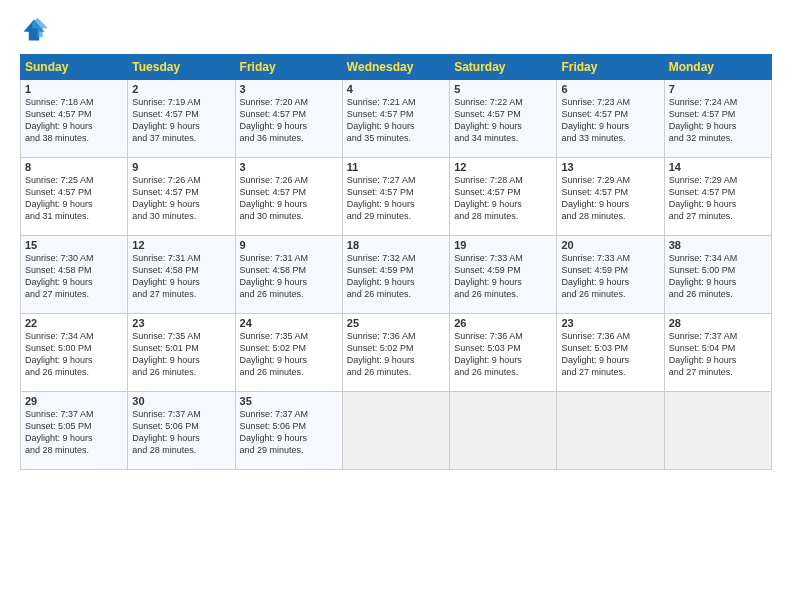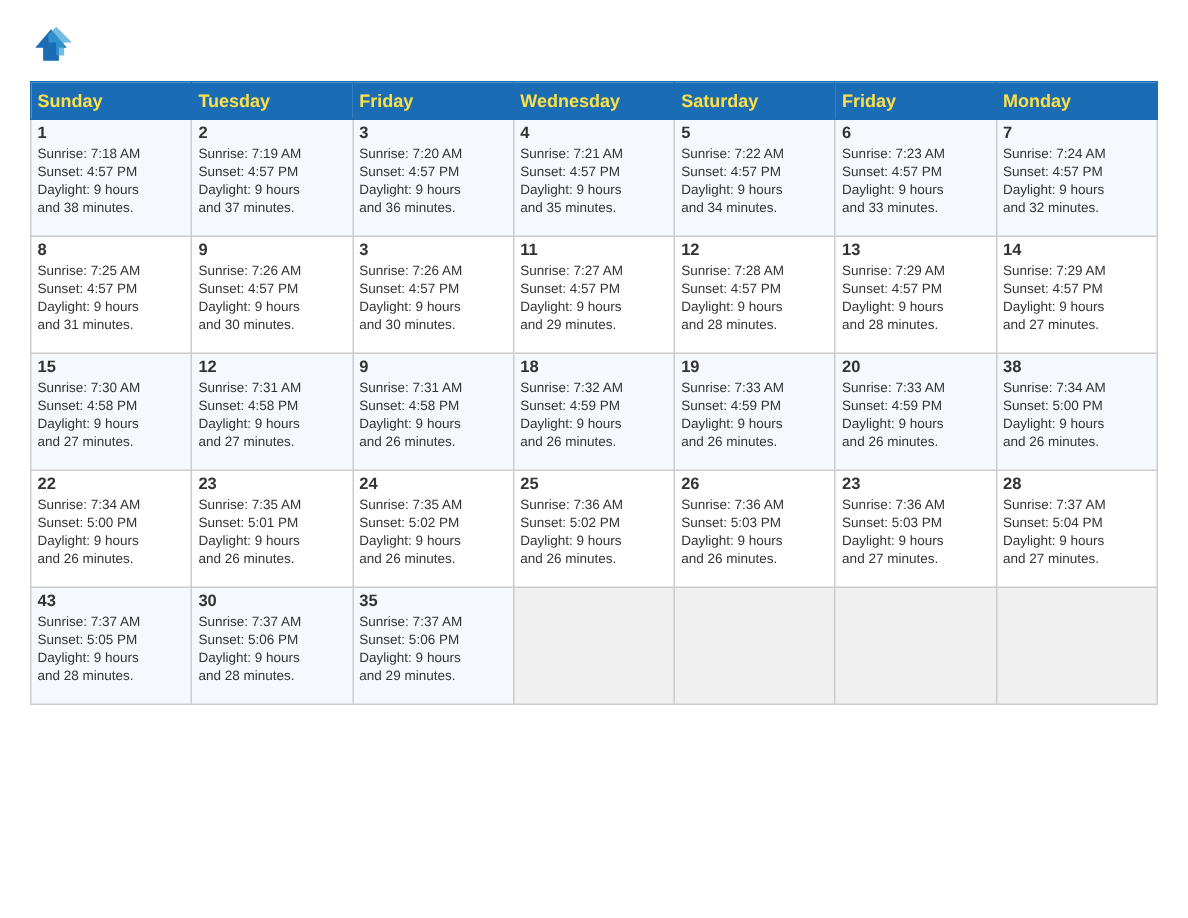--- a/index.html
+++ b/index.html
@@ -243,21 +243,21 @@
             <span class="day-num">23</span>
             <div class="day-info">Sunrise: 7:36 AM<br>Sunset: 5:03 PM<br>Daylight: 9 hours<br>and 27 minutes.</div>
           </td>
           <td>
             <span class="day-num">28</span>
             <div class="day-info">Sunrise: 7:37 AM<br>Sunset: 5:04 PM<br>Daylight: 9 hours<br>and 27 minutes.</div>
           </td>
         </tr>
         <tr>
           <td>
-            <span class="day-num">43</span>
+            <span class="day-num">29</span>
             <div class="day-info">Sunrise: 7:37 AM<br>Sunset: 5:05 PM<br>Daylight: 9 hours<br>and 28 minutes.</div>
           </td>
           <td>
             <span class="day-num">30</span>
             <div class="day-info">Sunrise: 7:37 AM<br>Sunset: 5:06 PM<br>Daylight: 9 hours<br>and 28 minutes.</div>
           </td>
           <td>
             <span class="day-num">35</span>
             <div class="day-info">Sunrise: 7:37 AM<br>Sunset: 5:06 PM<br>Daylight: 9 hours<br>and 29 minutes.</div>
           </td>

